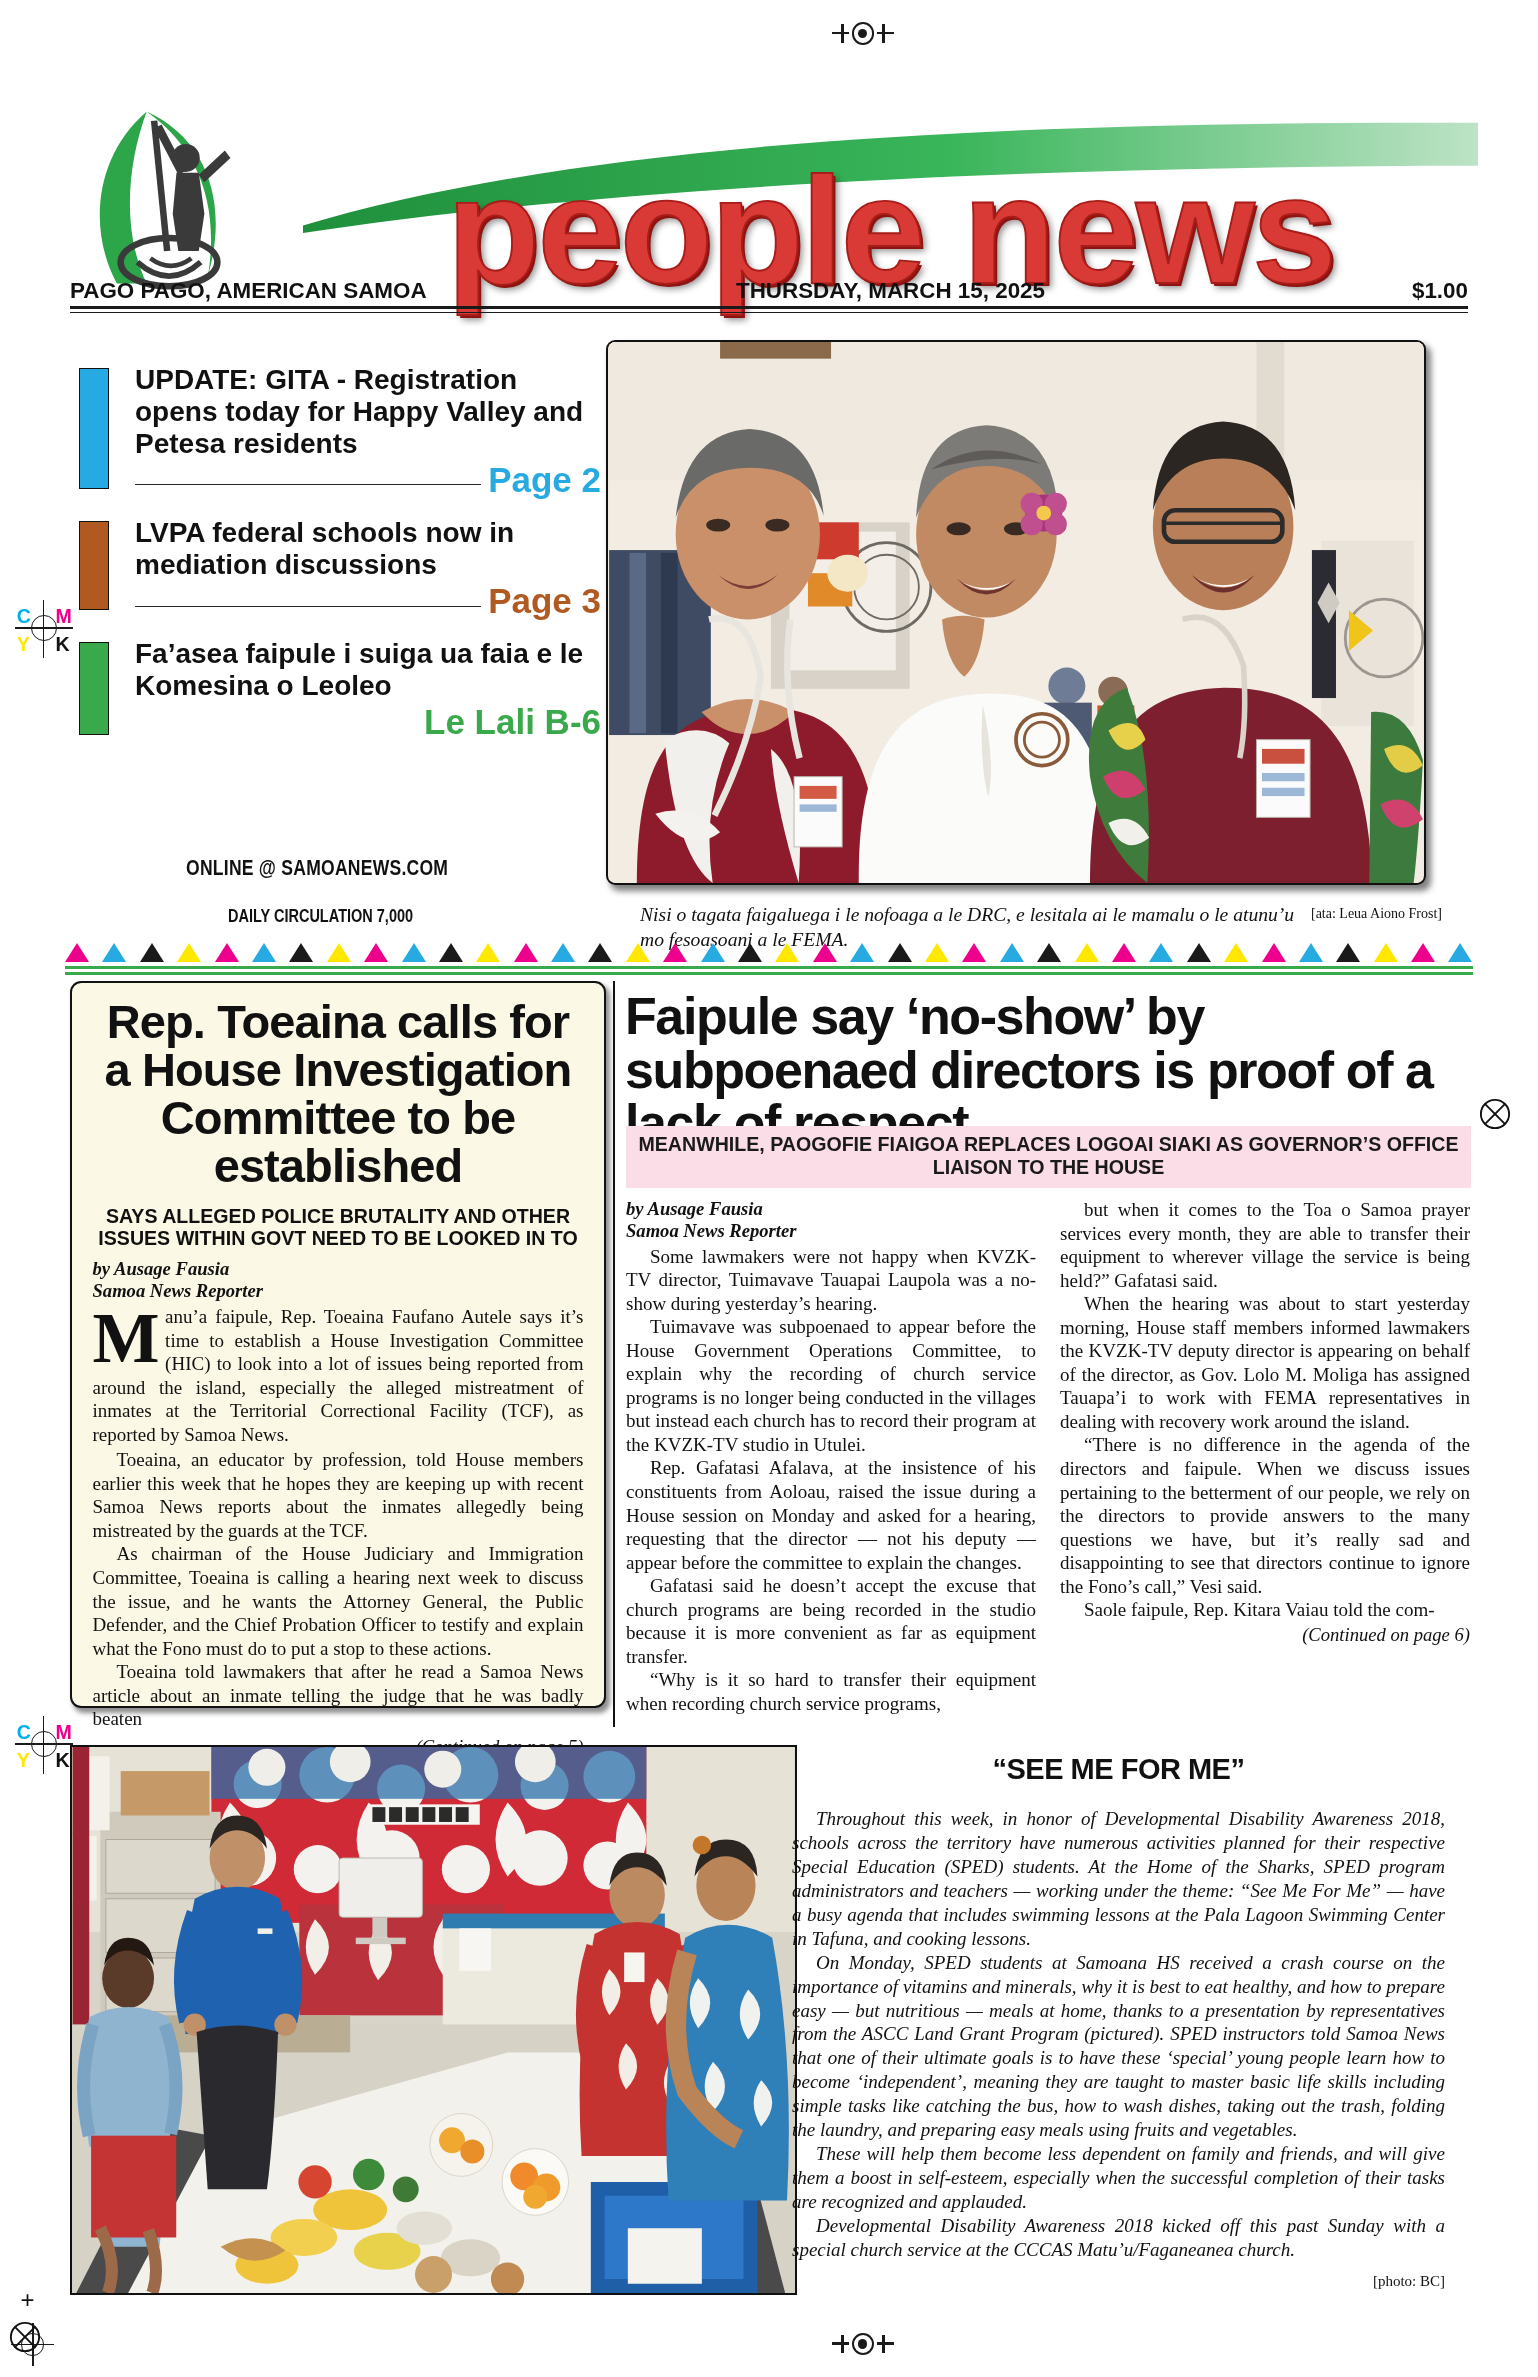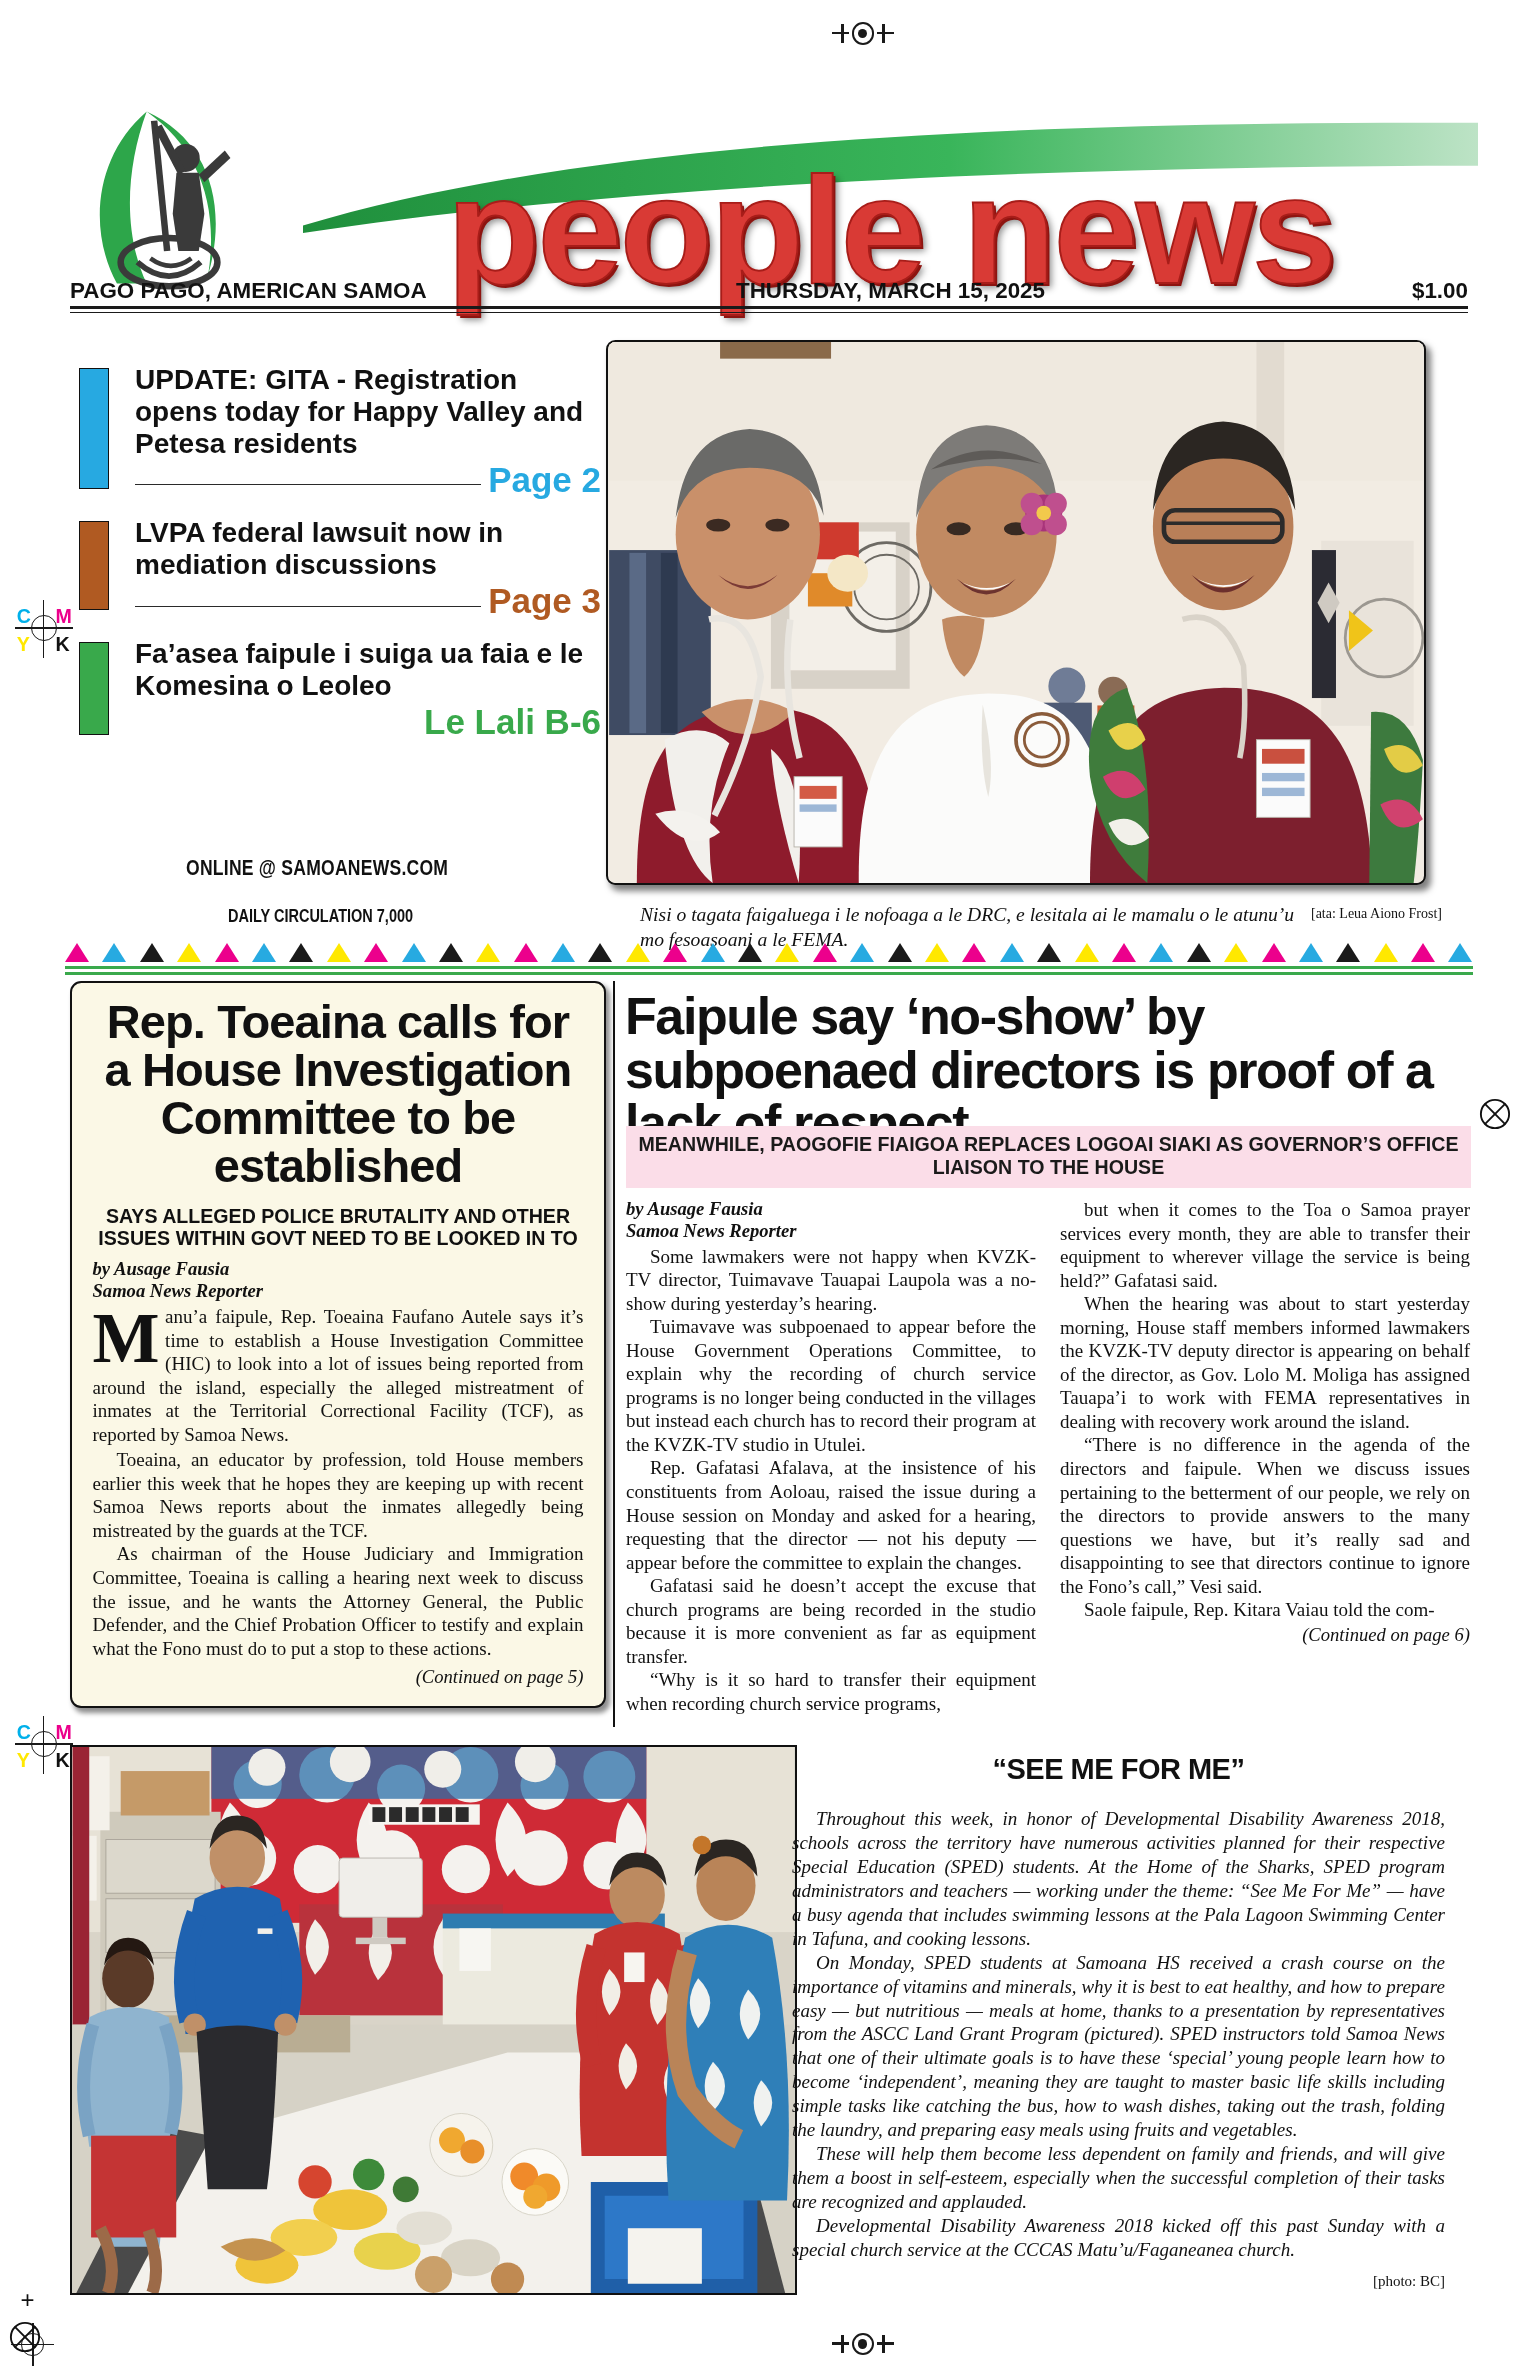--- a/index.html
+++ b/index.html
@@ -323,21 +323,21 @@
     <span class="bar" style="background: rgb(39, 169, 225);"></span>
     <div class="txt">UPDATE: GITA - Registration opens today for Happy Valley and Petesa residents</div>
     <div class="pageline">
       <span class="rulefill"></span>
       <span class="pageno" style="color: rgb(39, 169, 225);">Page 2</span>
     </div>
   </div>
 
   <div class="teaser t2">
     <span class="bar" style="background: rgb(176, 90, 34);"></span>
-    <div class="txt">LVPA federal lawsuit now in mediation discussions</div>
+    <div class="txt">LVPA federal schools now in mediation discussions</div>
     <div class="pageline">
       <span class="rulefill"></span>
       <span class="pageno" style="color: rgb(176, 90, 34);">Page 3</span>
     </div>
   </div>
 
   <div class="teaser t3">
     <span class="bar" style="background: rgb(57, 169, 75);"></span>
     <div class="txt">Fa’asea faipule i suiga ua faia e le Komesina o Leoleo</div>
     <div class="pageline">
@@ -501,20 +501,21 @@
     <div>by Ausage Fausia</div>
     <div>Samoa News Reporter</div>
   </div>
   <div id="left-lead" class="body-col">
     <span class="dropcap">M</span>
     <p>anu’a faipule, Rep. Toeaina Faufano Autele says it’s time to establish a House Investigation Committee (HIC) to look into a lot of issues being reported from around the island, especially the alleged mistreatment of inmates at the Territorial Correctional Facility (TCF), as reported by Samoa News.</p>
   </div>
   <div class="body-col" style="margin-top:1.9px;">
     <p>Toeaina, an educator by profession, told House members earlier this week that he hopes they are keeping up with recent Samoa News reports about the inmates allegedly being mistreated by the guards at the TCF.</p>
     <p>As chairman of the House Judiciary and Immigration Committee, Toeaina is calling a hearing next week to discuss the issue, and he wants the Attorney General, the Public Defender, and the Chief Probation Officer to testify and explain what the Fono must do to put a stop to these actions.</p>
+    <p>Toeaina told lawmakers that after he read a Samoa News article about an inmate telling the judge that he was badly beaten</p>
   </div>
   <div id="left-cont">(Continued on page 5)</div>
 </div>
 
 <div id="right-headline">Faipule say ‘no-show’ by subpoenaed directors is proof of a lack of respect</div>
 <div id="right-deck">MEANWHILE, PAOGOFIE FIAIGOA REPLACES LOGOAI SIAKI AS GOVERNOR’S OFFICE LIAISON TO THE HOUSE</div>
 
 <div id="right-cols">
   <div class="col">
     <div id="right-byline">

